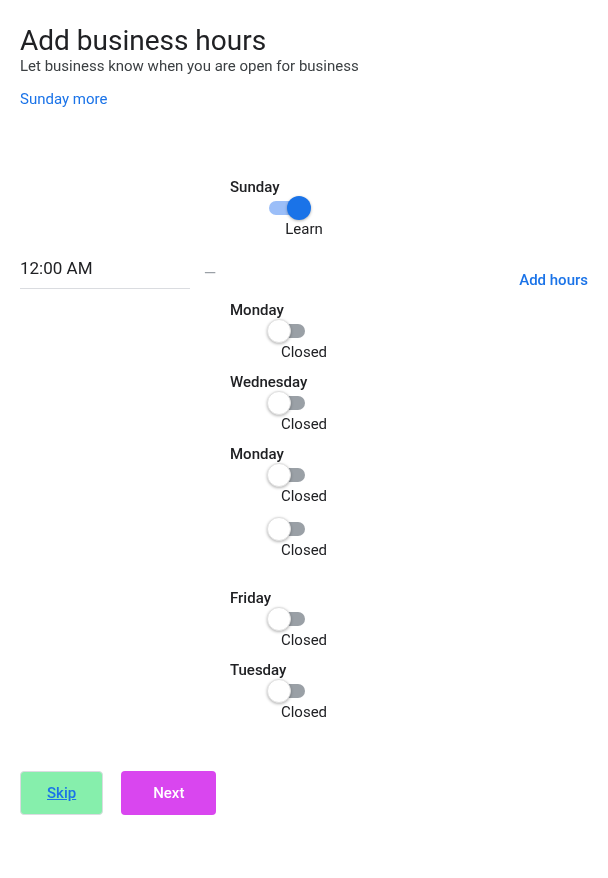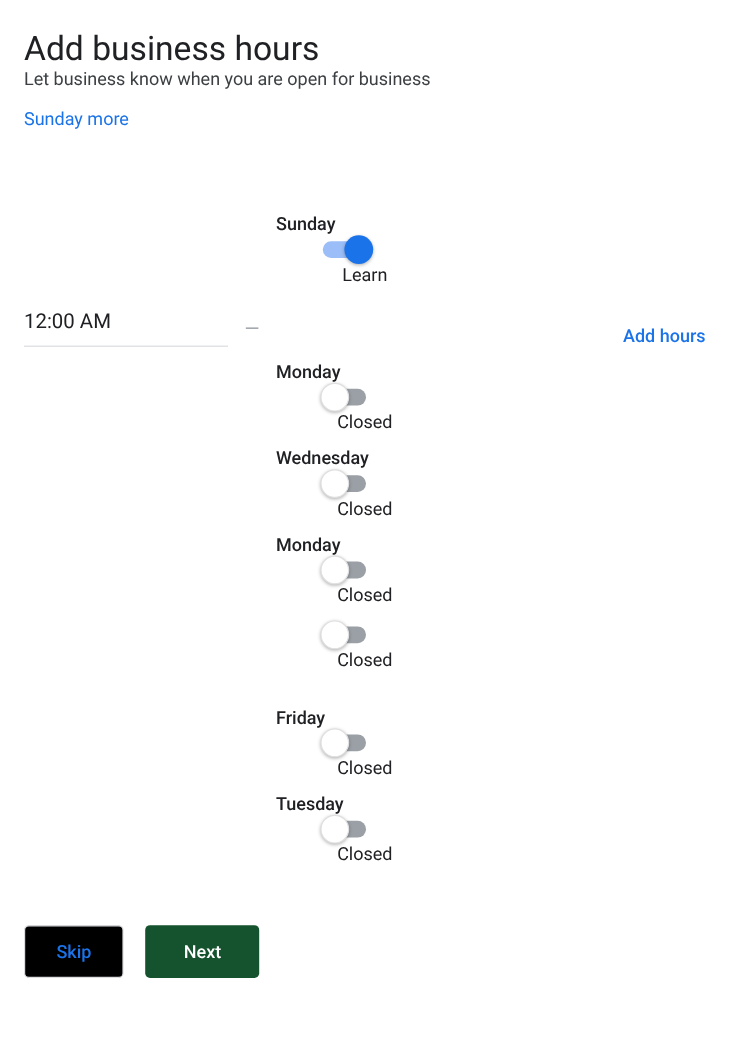--- a/index.html
+++ b/index.html
@@ -137,26 +137,27 @@
       border-radius: 4px;
       font-size: 15px;
       font-weight: 500;
       cursor: pointer;
       display: inline-flex;
       align-items: center;
       justify-content: center;
       font-family: inherit;
     }
     .btn-skip {
-      background: #000000;
+      background: #86efac;
       border: 1px solid #dadce0;
       color: #1a73e8;
+      text-decoration: underline;
     }
     .btn-next {
-      background: #14532d;
+      background: #d946ef;
       border: none;
       color: #fff;
       padding: 0 32px;
     }
   </style>
 </head>
 <body>
 
 
 

